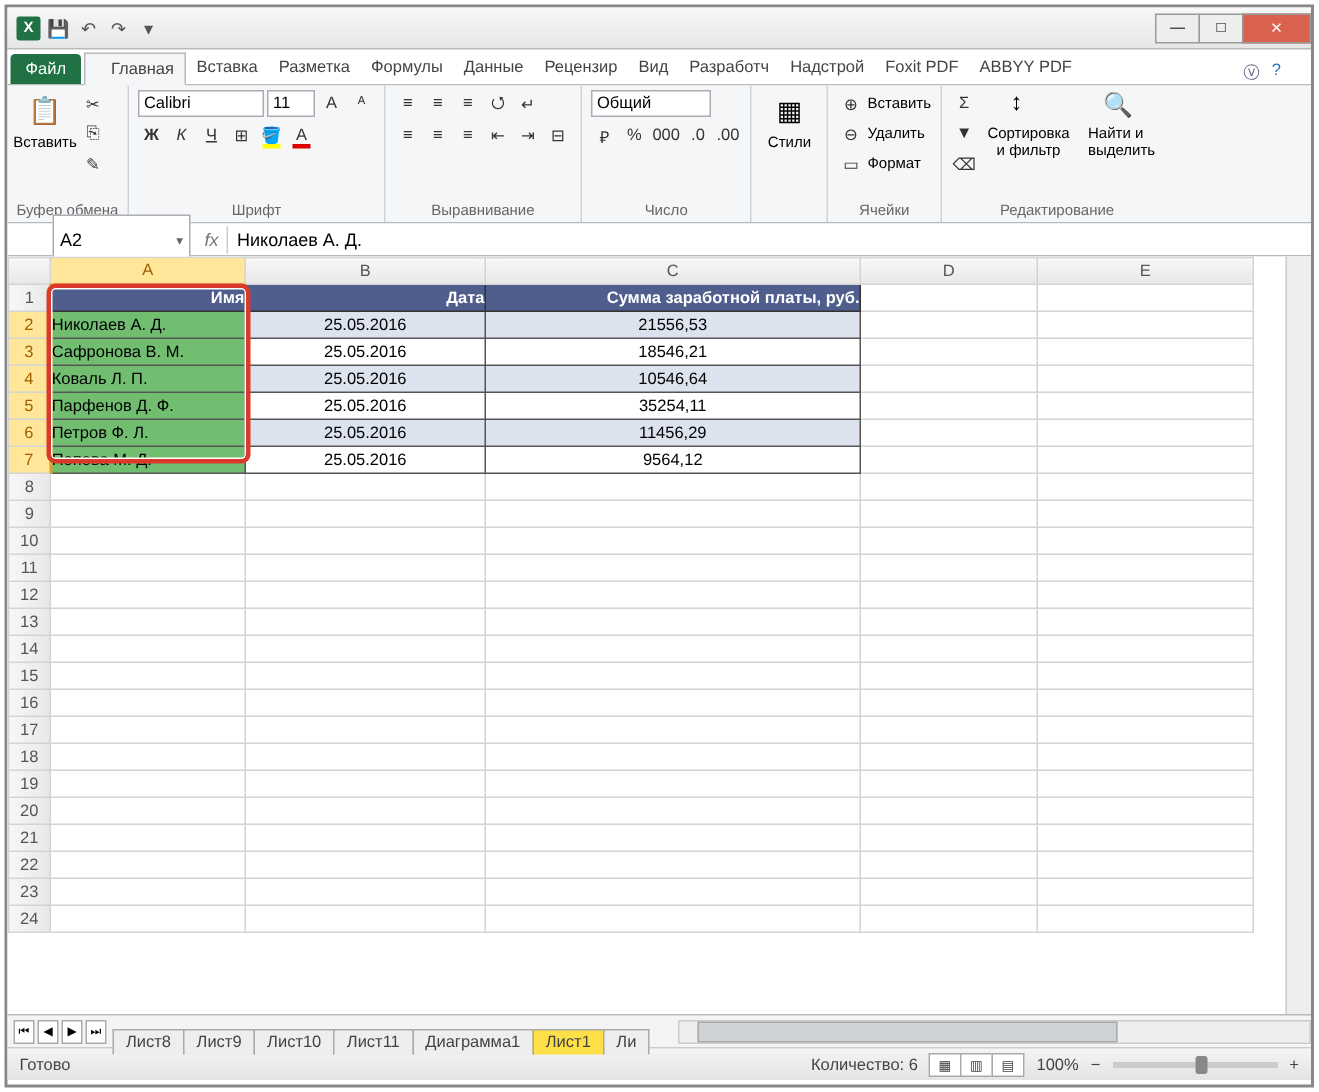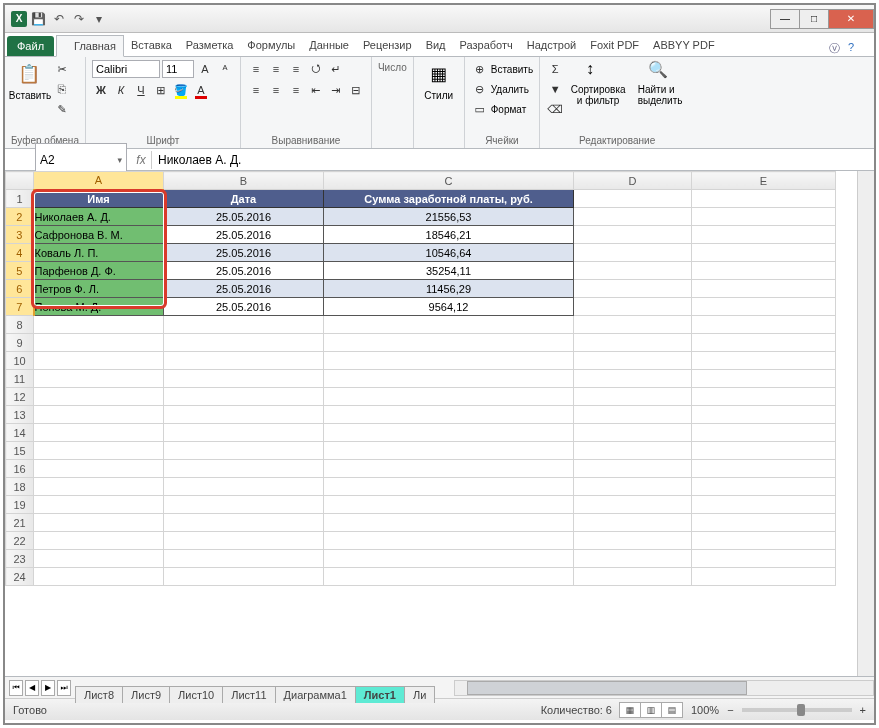--- a/index.html
+++ b/index.html
@@ -47,34 +47,34 @@
 .gridwrap { position: relative; height: 505px; overflow: hidden; background: #fff; display: flex; }
 .gridmain { flex: 1; overflow: hidden; }
 table.grid { border-collapse: collapse; table-layout: fixed; }
 table.grid th, table.grid td { border: 1px solid #d4d4d4; font-size: 11px; height: 18px; padding: 0; }
 .colhdr th { background: linear-gradient(#f7f7f7,#e8e8e8); color: #555; font-weight: normal; text-align: center; }
 .colhdr th.sel { background: #ffe699; color: #a06000; border-bottom: 2px solid #e0a030; }
 .rowhdr { background: linear-gradient(to right,#f7f7f7,#e8e8e8); text-align: center; color: #555; font-weight: normal; width: 28px; }
 .rowhdr.sel { background: #ffe699; color: #a06000; border-right: 2px solid #e0a030; }
 .corner { background: #eee; }
 td.cell { background: #fff; padding: 0 3px; }
-td.thdr { background: #4f5e8d; color: #fff; font-weight: bold; text-align: center; border: 1px solid #333 !important; }
+td.thdr { background: #4f5e8d; color: #fff; font-weight: bold; text-align: right; border: 1px solid #333 !important; }
 td.tcell { border: 1px solid #555 !important; text-align: center; }
 td.tname { text-align: left; padding-left: 4px; }
 td.alt { background: #dce3ef; }
 td.selcell { background: #71be71; }
 .selframe { position: absolute; border: 3px solid #d93a2b; border-radius: 6px; pointer-events: none; box-shadow: 0 0 0 1px #fff inset; }
 .vscroll { width: 17px; background: #eee; border-left: 1px solid #ccc; }
 
 
 .sheetbar { height: 22px; border-top: 1px solid #b6babf; display: flex; align-items: center; font-size: 11px; background: #f4f4f4; }
 .navbtns { display: flex; padding: 0 4px; gap: 2px; }
 .navbtns div { width: 14px; height: 16px; border: 1px solid #aaa; background: #fff; display: flex; align-items: center; justify-content: center; font-size: 8px; cursor: pointer; }
 .stab { padding: 2px 8px; background: #eee; border: 1px solid #aaa; border-bottom: none; margin-right: -1px; cursor: pointer; color: #444; margin-top: 14px; }
-.stab.active { background: #5eead4; font-weight: bold; }
+.stab.active { background: #fde047; font-weight: normal; }
 .hscroll { flex: 1; margin-left: 20px; height: 16px; background: #eee; border: 1px solid #ccc; position: relative; }
 .hscroll .thumb { position: absolute; left: 12px; width: 280px; top: 0; bottom: 0; background: #cfd2d6; border: 1px solid #aaa; }
 
 
 .status { height: 22px; background: linear-gradient(#f4f4f4,#e4e4e4); border-top: 1px solid #ccc; display: flex; align-items: center; font-size: 11px; color: #444; padding: 0 8px; gap: 12px; }
 .status .right { margin-left: auto; display: flex; align-items: center; gap: 8px; }
 .viewbtns { display: flex; }
 .viewbtns div { width: 22px; height: 16px; border: 1px solid #aaa; background: #fff; margin-left: -1px; display: flex; align-items: center; justify-content: center; font-size: 9px; }
 .slider { width: 110px; height: 4px; background: #ccc; position: relative; }
 .slider .knob { position: absolute; left: 50%; top: -4px; width: 8px; height: 12px; background: #888; border-radius: 2px; }
@@ -134,21 +134,21 @@
           <div class="smbtn">✎</div>
         </div>
       </div>
       <div class="lbl">Буфер обмена</div>
     </div>
 
     <div class="group">
       <div class="ctrls">
         <div class="col" style="gap:3px">
           <div class="row">
-            <div class="combo" style="width:68px">
+            <div class="combo" style="width:84px">
                 <span>Calibri</span>
               </div>
             <div class="combo" style="width:32px">
                 <span>11</span>
               </div>
             <div class="smbtn">A</div>
             <div class="smbtn">ᴬ</div>
           </div>
           <div class="row">
             <div class="smbtn" style="font-weight:bold">Ж</div>
@@ -180,20 +180,34 @@
             <div class="smbtn">⇤</div>
             <div class="smbtn">⇥</div>
             <div class="smbtn">⊟</div>
           </div>
         </div>
       </div>
       <div class="lbl">Выравнивание</div>
     </div>
 
     <div class="group">
+      <div class="ctrls">
+        <div class="col" style="gap:3px">
+          <div class="combo" style="width:80px">
+              <span>Общий</span>
+            </div>
+          <div class="row">
+            <div class="smbtn">₽</div>
+            <div class="smbtn">%</div>
+            <div class="smbtn">000</div>
+            <div class="smbtn">.0</div>
+            <div class="smbtn">.00</div>
+          </div>
+        </div>
+      </div>
       <div class="lbl">Число</div>
     </div>
 
     <div class="group">
       <div class="ctrls">
         <div class="bigbtn">
           <div class="ic">▦</div>
           <span>Стили</span>
         </div>
       </div>
@@ -387,29 +401,45 @@
             </tr>
             <tr>
               <th class="rowhdr">16</th>
               <td class="cell"></td>
               <td class="cell"></td>
               <td class="cell"></td>
               <td class="cell"></td>
               <td class="cell"></td>
             </tr>
             <tr>
+              <th class="rowhdr">17</th>
+              <td class="cell"></td>
+              <td class="cell"></td>
+              <td class="cell"></td>
+              <td class="cell"></td>
+              <td class="cell"></td>
+            </tr>
+            <tr>
               <th class="rowhdr">18</th>
               <td class="cell"></td>
               <td class="cell"></td>
               <td class="cell"></td>
               <td class="cell"></td>
               <td class="cell"></td>
             </tr>
             <tr>
               <th class="rowhdr">19</th>
+              <td class="cell"></td>
+              <td class="cell"></td>
+              <td class="cell"></td>
+              <td class="cell"></td>
+              <td class="cell"></td>
+            </tr>
+            <tr>
+              <th class="rowhdr">20</th>
               <td class="cell"></td>
               <td class="cell"></td>
               <td class="cell"></td>
               <td class="cell"></td>
               <td class="cell"></td>
             </tr>
             <tr>
               <th class="rowhdr">21</th>
               <td class="cell"></td>
               <td class="cell"></td>

